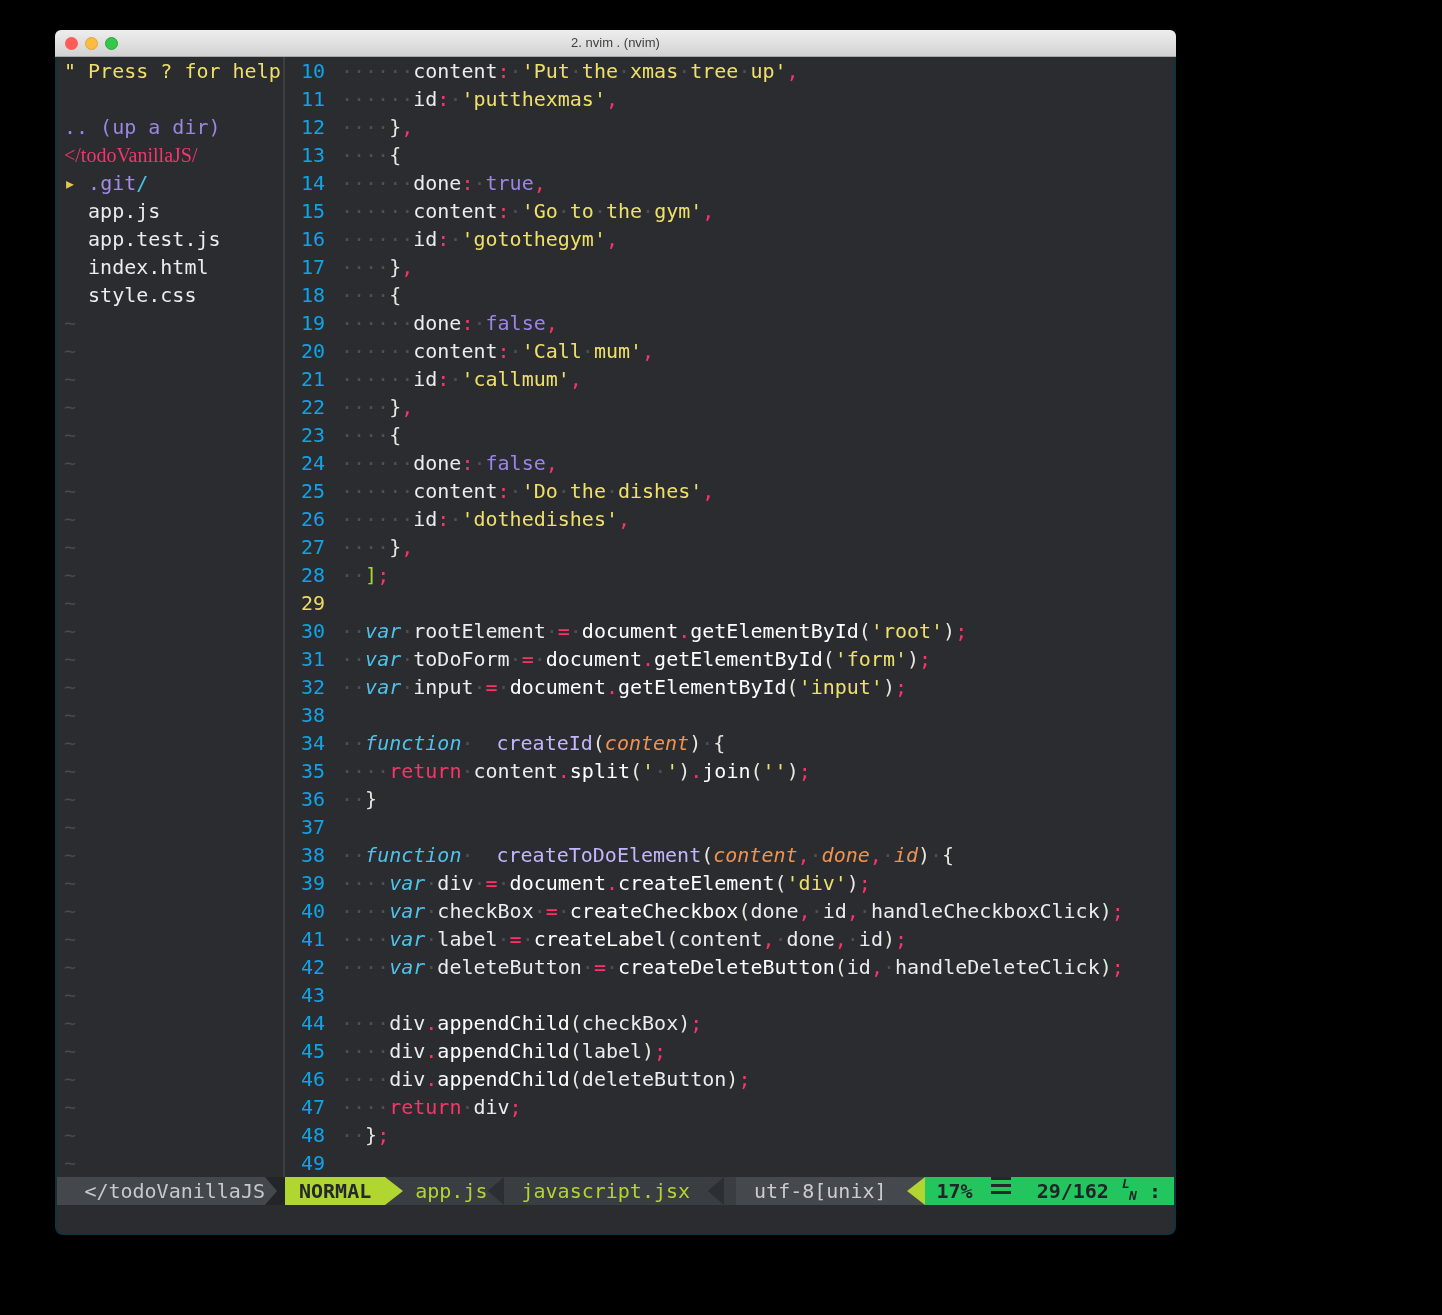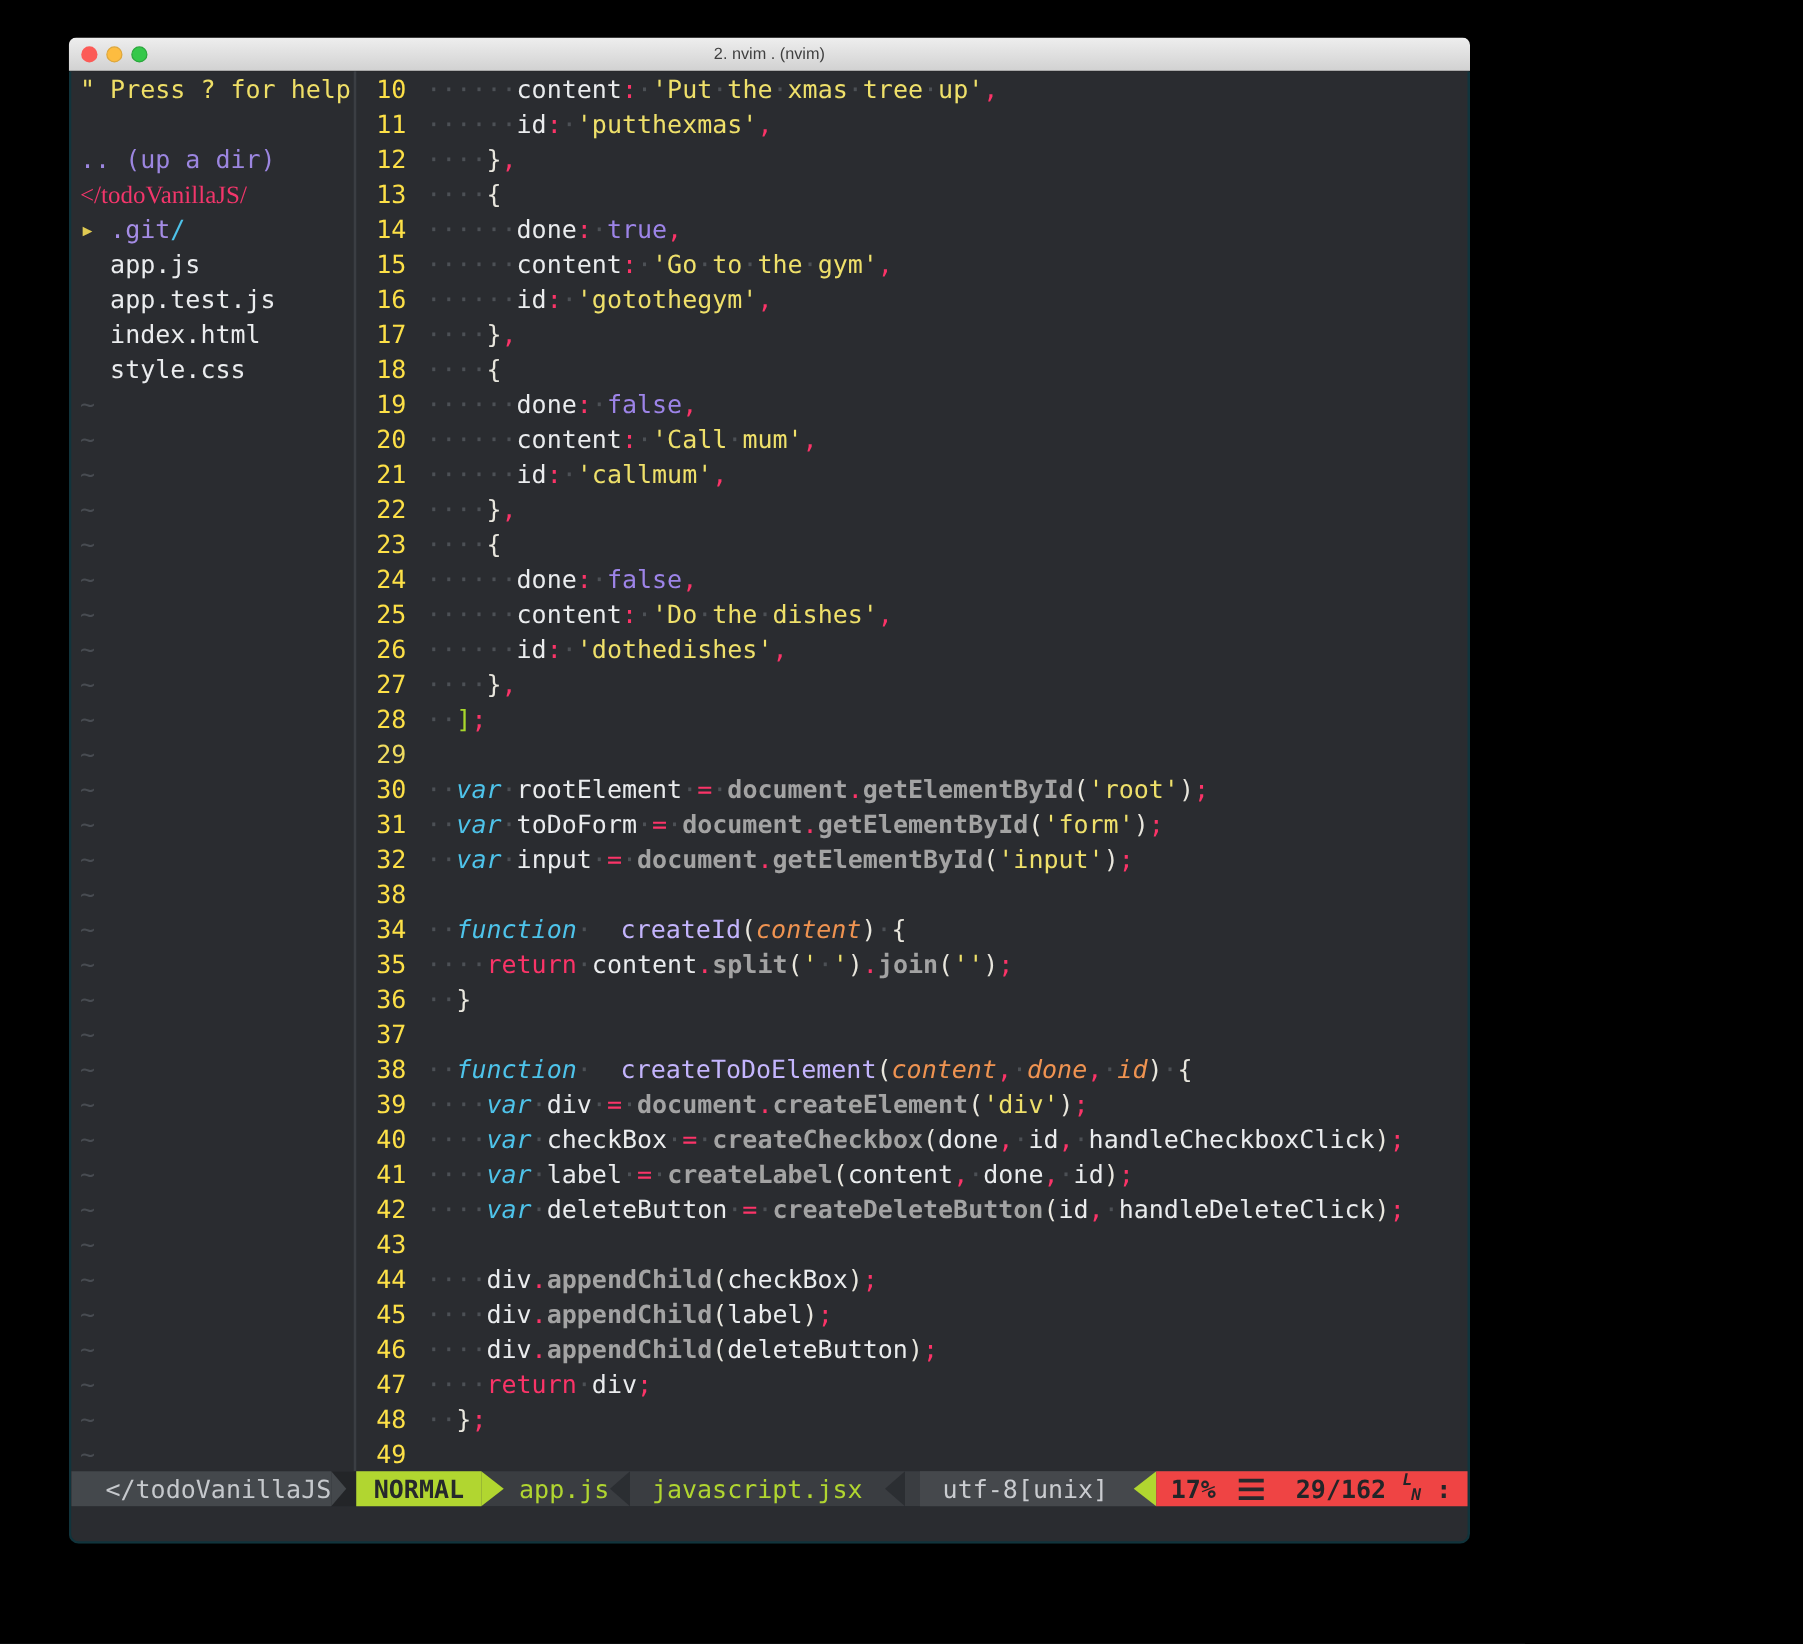--- a/index.html
+++ b/index.html
@@ -34,28 +34,28 @@
   .sb-dirname{color:#a48ce4;}
   .sb-slash{color:#4ec3ea;}
   .sb-file{color:#eaecee;}
   .sb-tilde{color:#484c52;}
   .vsep{width:2px;background:#3b3e43;flex:none;}
 
   
   .editor{flex:1;overflow:hidden;}
   .line{height:28px;white-space:pre;}
   .gutter{display:inline-block;width:56px;padding-right:16px;box-sizing:border-box;
-          text-align:right;color:#fde047;}
+          text-align:right;color:#0ea5e9;}
   .gutter.cur{color:#f0dc60;}
   .tk-ws{color:#4c5055;}
   .tk-w{color:#eaecee;}
   .tk-p{color:#fb3468;}
   .tk-s{color:#efe06a;}
   .tk-k{color:#4ec3ea;font-style:italic;}
-  .tk-f{color:#a3a3a3;font-weight:bold;}
+  .tk-f{color:#ffffff;}
   .tk-g{color:#c4b5fd;margin-left:23px;}
   .tk-o{color:#ef9351;font-style:italic;}
   .tk-v{color:#9d84e8;}
   .tk-b{color:#e8e6dd;}
   .tk-lb{color:#a8d72c;}
 
   
   .statusline{display:flex;height:28px;font-size:20px;line-height:28px;background:#3a3d41;align-items:stretch;}
   .st-tree-wrap{width:228px;flex:none;display:flex;background:#232528;}
   .st-tree{width:208px;flex:none;background:#44484c;color:#c6c9cd;padding-left:7px;box-sizing:border-box;white-space:pre;text-align:right;}
@@ -64,21 +64,21 @@
   .st-mode{background:#b1d630;color:#26292c;font-weight:bold;padding:0 14px;flex:none;}
   .tri.mode-arrow{border-top:14px solid transparent;border-bottom:14px solid transparent;border-left:18px solid #b1d630;}
   .st-mid{flex:1;display:flex;align-items:stretch;min-width:0;}
   .st-file{color:#b1d630;margin-left:12px;flex:1;white-space:pre;}
   .tri.sep-dark{border-top:14px solid transparent;border-bottom:14px solid transparent;border-right:16px solid #2b2e32;}
   .st-ft{color:#b1d630;padding:0 18px;flex:none;white-space:pre;}
   .st-enc{background:#45484c;color:#caccd0;display:flex;align-items:stretch;flex:none;margin-left:12px;}
   .st-enc .txt{padding:0 4px 0 18px;white-space:pre;}
   .enc-pad{width:16px;}
   .tri.lime-arrow{border-top:14px solid transparent;border-bottom:14px solid transparent;border-right:18px solid #b1d630;}
-  .st-right{background:#ef4444;color:#222528;font-weight:bold;display:flex;align-items:center;
+  .st-right{background:#22c55e;color:#222528;font-weight:bold;display:flex;
             padding:0 20px 0 12px;flex:none;white-space:pre;}
   .st-right .gap-s{width:12px;}  .st-right .gap-m{width:18px;}  .st-right .gap-l{width:26px;}
   .bars{width:20px;height:17px;box-sizing:border-box;border-top:3px solid #26292c;border-bottom:3px solid #26292c;
         background:linear-gradient(#26292c,#26292c) center/100% 3px no-repeat;}
   .ln-glyph{position:relative;width:16px;height:26px;display:inline-block;}
   .ln-glyph .l{position:absolute;top:0px;left:1px;font-size:13px;line-height:13px;font-weight:bold;}
   .ln-glyph .n{position:absolute;bottom:1px;right:0px;font-size:13px;line-height:13px;font-weight:bold;}
 
   .cmdline{height:28px;background:#2a2c30;}
 </style>

